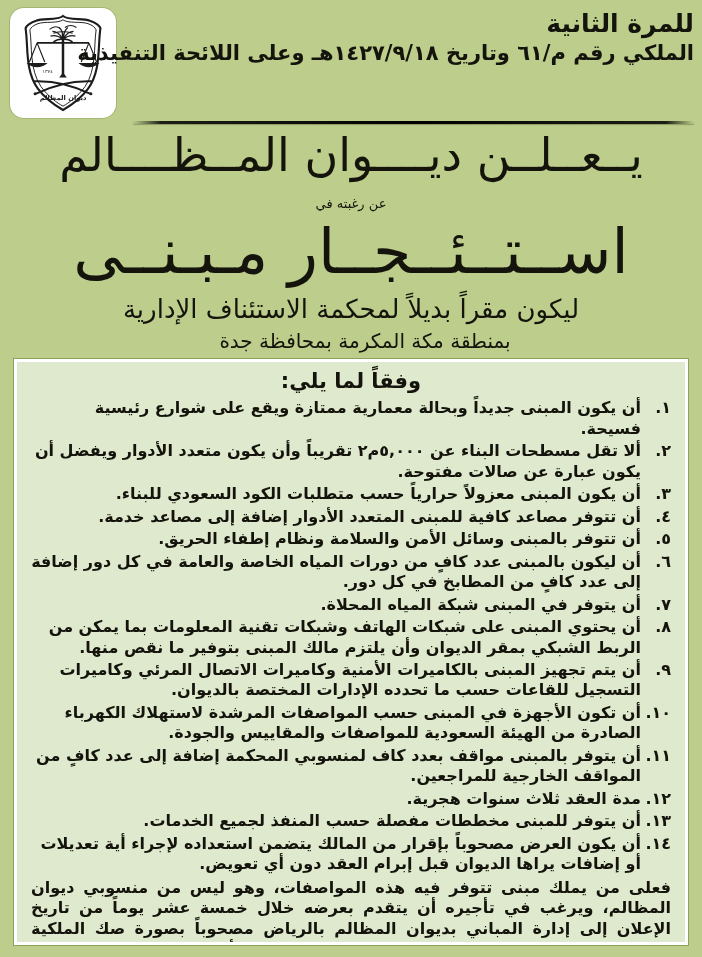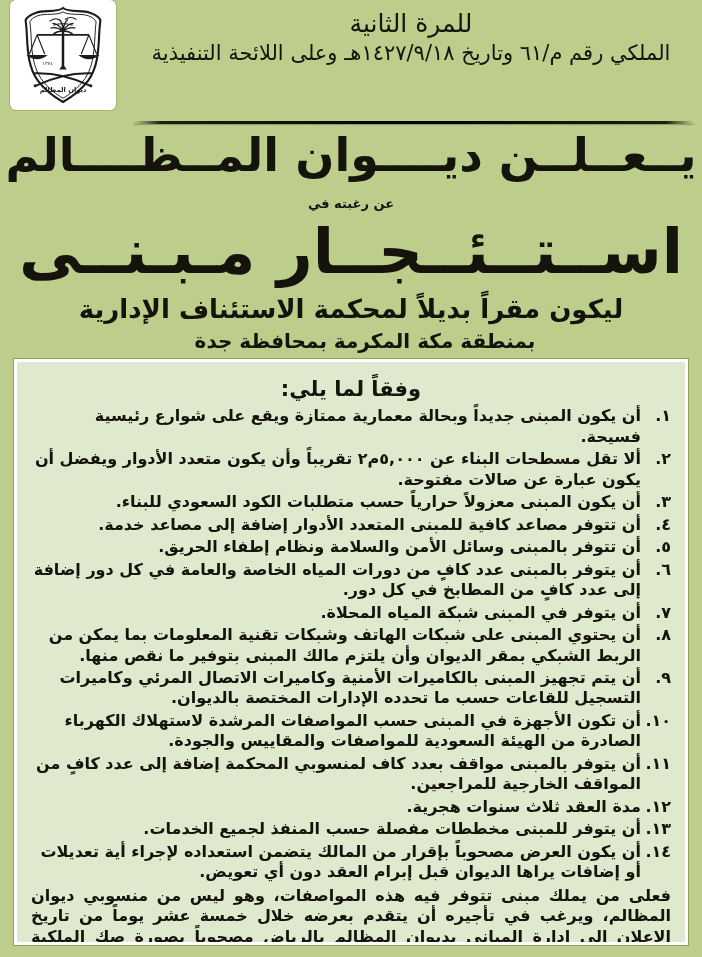--- a/index.html
+++ b/index.html
@@ -10,57 +10,56 @@
   }
   .page{
     position:relative;
     width:702px;height:957px;
     background:#bdcd8b;
     overflow:hidden;
     color:#14140c;
   }
   
   .emblem-box{
-    position:absolute;top:0;left:10px;
+    position:absolute;top:8px;left:10px;
     width:106px;height:110px;
     background:#ffffff;
-    border-radius:6px;
+    border-radius:14px;
     box-shadow:0 0 0 1px rgba(120,140,70,.35);
     display:flex;align-items:center;justify-content:center;
   }
   .emblem-box svg{width:96px;height:102px;}
   
   .header-text{
     position:absolute;top:8px;left:128px;right:8px;
-    text-align:center;
-    font-weight:normal;
+    font-weight:bold;
     white-space:nowrap;
   }
   .notice-label{font-size:25px;line-height:1.25;}
   .legal-line{font-size:21px;line-height:1.42;}
   .divider{
     position:absolute;top:121px;left:133px;right:8px;height:3px;
     background:linear-gradient(90deg, rgba(0,0,0,0) 0%, rgba(0,0,0,.85) 5%, #000 50%, rgba(0,0,0,.85) 95%, rgba(0,0,0,0) 100%);
     border-radius:2px;
     box-shadow:0 1px 1px rgba(60,70,30,.35);
   }
   
-  .title-block{position:absolute;left:0;right:0;text-align:center;font-weight:bold;white-space:nowrap;}
+  .title-block{position:absolute;left:0;right:0;text-align:center;font-weight:normal;white-space:nowrap;}
   .authority-title{top:126px;font-size:46px;line-height:1.3;}
   .desire-line{top:196px;font-size:13px;line-height:1.3;}
   .subject-title{top:216px;font-size:62px;line-height:1.15;}
   .purpose-1{top:293px;font-size:26px;line-height:1.3;}
   .purpose-2{top:328px;font-size:20px;line-height:1.3;padding-left:28px;}
   
   .panel{
     position:absolute;top:359px;left:14px;right:14px;bottom:12px;
     background:#dfe9ce;
     border:3px solid #ffffff;
     box-shadow:0 0 0 1px rgba(130,150,80,.8);
-    padding:13px 14px 4px 14px;
+    padding:5px 14px 4px 14px;
     overflow:hidden;
     box-sizing:border-box;
   }
   .panel-heading{
     text-align:center;font-weight:bold;font-size:21px;line-height:1.35;
     margin:0 0 3px 0;
   }
   .cond-list{margin:0;padding:0;list-style:none;font-weight:bold;font-size:16px;line-height:1.28;}
   .cond-item{display:flex;margin-bottom:2px;}
   .cond-num{flex:0 0 30px;}
@@ -139,21 +138,21 @@
       <li class="cond-item">
         <span class="cond-num">٤.</span>
         <span class="cond-text">أن تتوفر مصاعد كافية للمبنى المتعدد الأدوار إضافة إلى مصاعد خدمة.</span>
       </li>
       <li class="cond-item">
         <span class="cond-num">٥.</span>
         <span class="cond-text">أن تتوفر بالمبنى وسائل الأمن والسلامة ونظام إطفاء الحريق.</span>
       </li>
       <li class="cond-item">
         <span class="cond-num">٦.</span>
-        <span class="cond-text">أن يتوفر بالمبنى عدد كافٍ من دورات المياه الخاصة والعامة في كل دور إضافة إلى عدد كافٍ من المطابخ في كل دور.</span>
+        <span class="cond-text">أن ليكون بالمبنى عدد كافٍ من دورات المياه الخاصة والعامة في كل دور إضافة إلى عدد كافٍ من المطابخ في كل دور.</span>
       </li>
       <li class="cond-item">
         <span class="cond-num">٧.</span>
         <span class="cond-text">أن يتوفر في المبنى شبكة المياه المحلاة.</span>
       </li>
       <li class="cond-item">
         <span class="cond-num">٨.</span>
         <span class="cond-text">أن يحتوي المبنى على شبكات الهاتف وشبكات تقنية المعلومات بما يمكن من الربط الشبكي بمقر الديوان وأن يلتزم مالك المبنى بتوفير ما نقص منها.</span>
       </li>
       <li class="cond-item">

